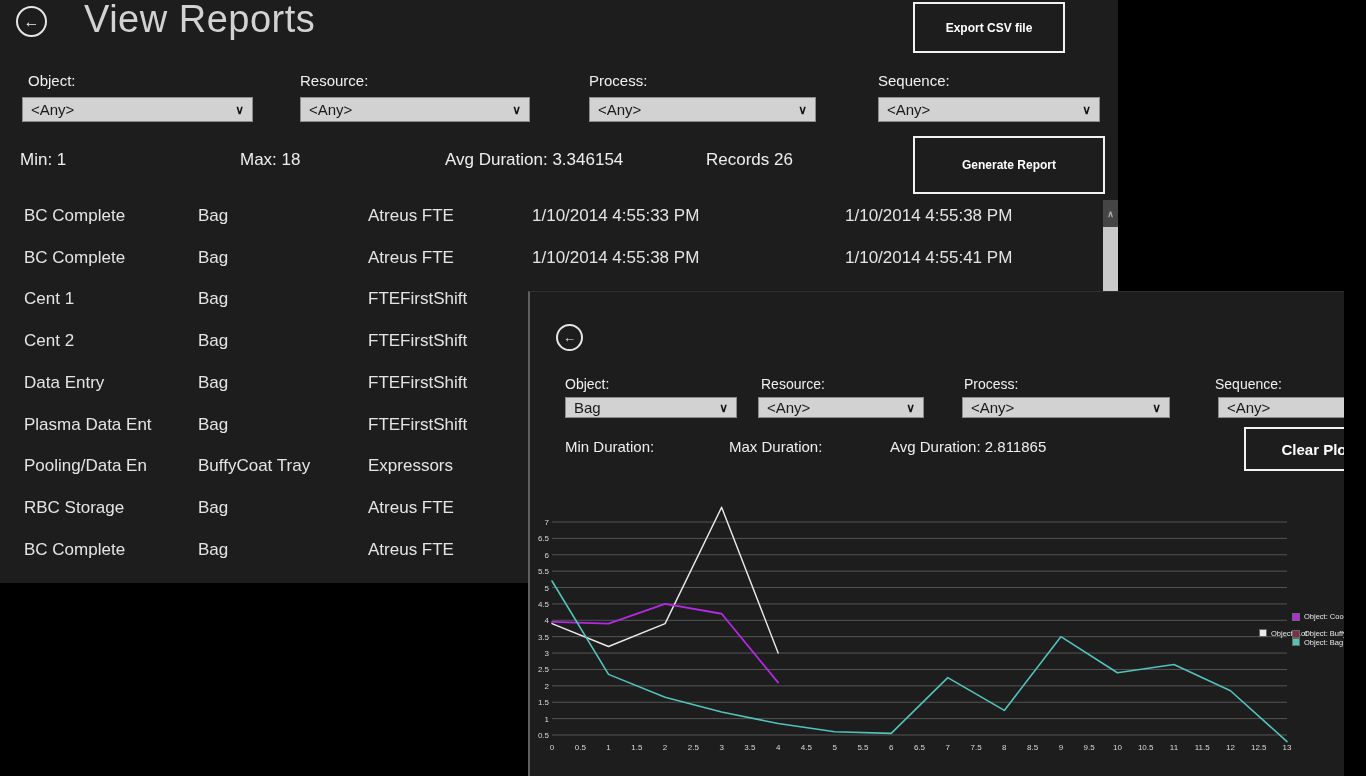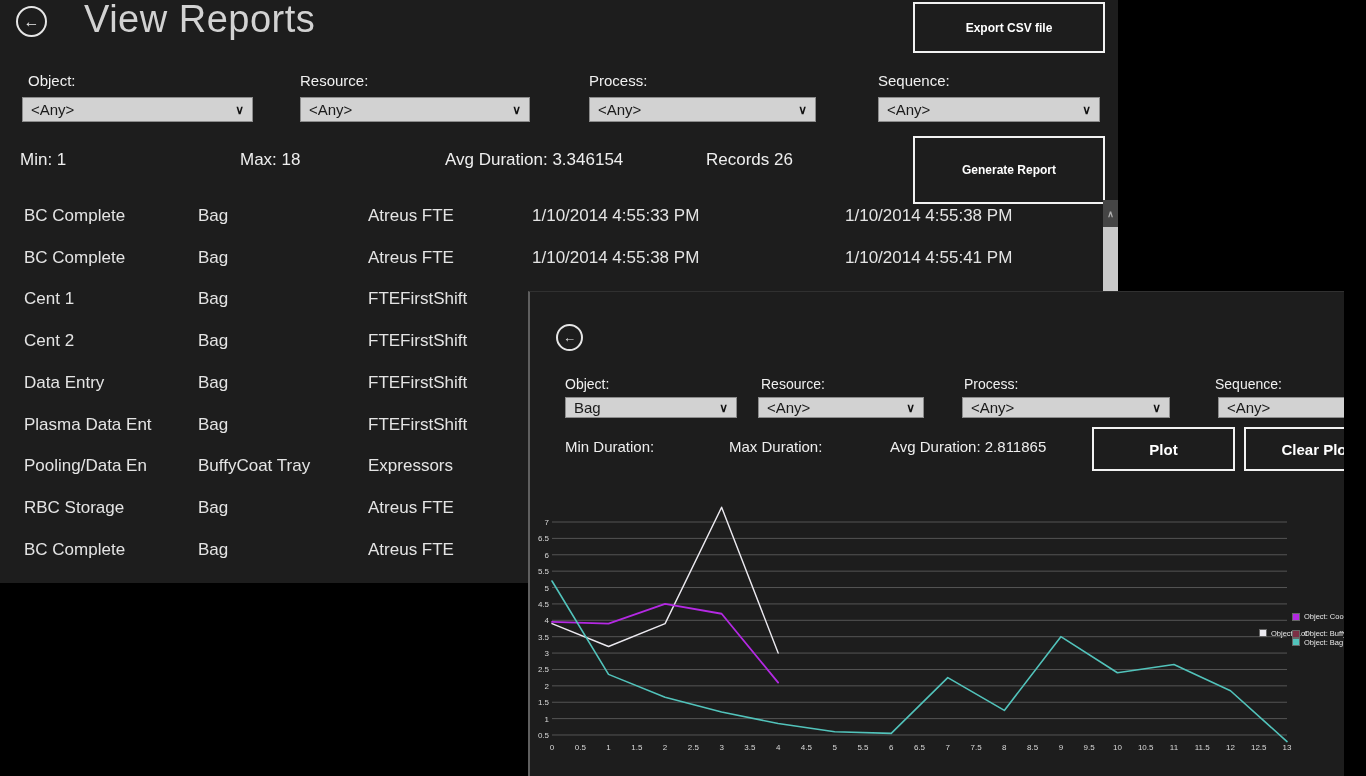--- a/index.html
+++ b/index.html
@@ -16,22 +16,22 @@
             background:transparent;line-height:1;}
   #vr-back{left:16px;top:6px;width:27px;height:27px;font-size:16px;}
   #cg-back{left:26px;top:32px;width:23px;height:23px;font-size:13px;}
   .page-title{font-weight:300;color:#d2d2d2;letter-spacing:0.5px;white-space:nowrap;}
   #vr-title{left:84px;top:-4px;font-size:38px;line-height:46px;}
   #cg-title{left:70px;top:18px;font-size:29px;line-height:36px;}
   .metro-btn{background:#1d1d1d;border:2px solid #f2f2f2;color:#ffffff;
              font-weight:bold;text-align:center;cursor:pointer;
              display:flex;align-items:center;justify-content:center;
              font-family:"Liberation Sans",sans-serif;box-sizing:border-box;}
-  #export-btn{left:913px;top:2px;width:192px;height:51px;font-size:12px;}
-  #generate-btn{left:913px;top:136px;width:192px;height:68px;font-size:12px;}
+  #export-btn{left:913px;top:2px;width:152px;height:51px;font-size:12px;}
+  #generate-btn{left:913px;top:136px;width:192px;height:58px;font-size:12px;}
   #plot-btn{left:562px;top:135px;width:143px;height:44px;font-size:15px;}
   #clear-btn{left:714px;top:135px;width:145px;height:44px;font-size:15px;}
   .filter-label{color:#f0f0f0;white-space:nowrap;}
   .vr-filter-label{top:72px;font-size:15px;}
   .cg-filter-label{top:84px;font-size:14px;}
   .dropdown{background:#d2d2d2;border:1px solid #8c8c8c;box-sizing:border-box;
             color:#1a1a1a;cursor:pointer;overflow:hidden;}
   .vr-dropdown{top:97px;height:25px;}
   .cg-dropdown{top:105px;height:21px;}
   .dd-value{position:absolute;left:8px;top:0;bottom:0;display:flex;align-items:center;
@@ -238,21 +238,20 @@
       <div class="abs filter-label cg-filter-label" style="left: 685px;">Sequence:</div>
       <div class="abs dropdown cg-dropdown" style="left: 688px; width: 170px;">
         <div class="dd-value">&lt;Any&gt;</div>
       </div>
     </div>
 
   <span class="abs stat cg-stat" style="left:35px">Min Duration:</span>
   <span class="abs stat cg-stat" style="left:199px">Max Duration:</span>
   <span class="abs stat cg-stat" style="left:360px">Avg Duration: 2.811865</span>
 
-  <button class="abs metro-btn" id="plot-btn">Plot</button>
   <button class="abs metro-btn" id="clear-btn">Clear Plot</button>
 
   <div id="cg-legend">
       <div class="abs legend-item" style="left: 762px; top: 320px;">
         <div class="legend-swatch" style="background: rgb(180, 41, 227);"></div>
         <div class="legend-text">Object: Coole</div>
       </div>
       <div class="abs legend-item" style="left: 729px; top: 328.5px; margin-top: 8px;">
         <div class="legend-swatch" style="background: rgb(236, 234, 240);"></div>
         <div class="legend-text">Object: Lot</div>

